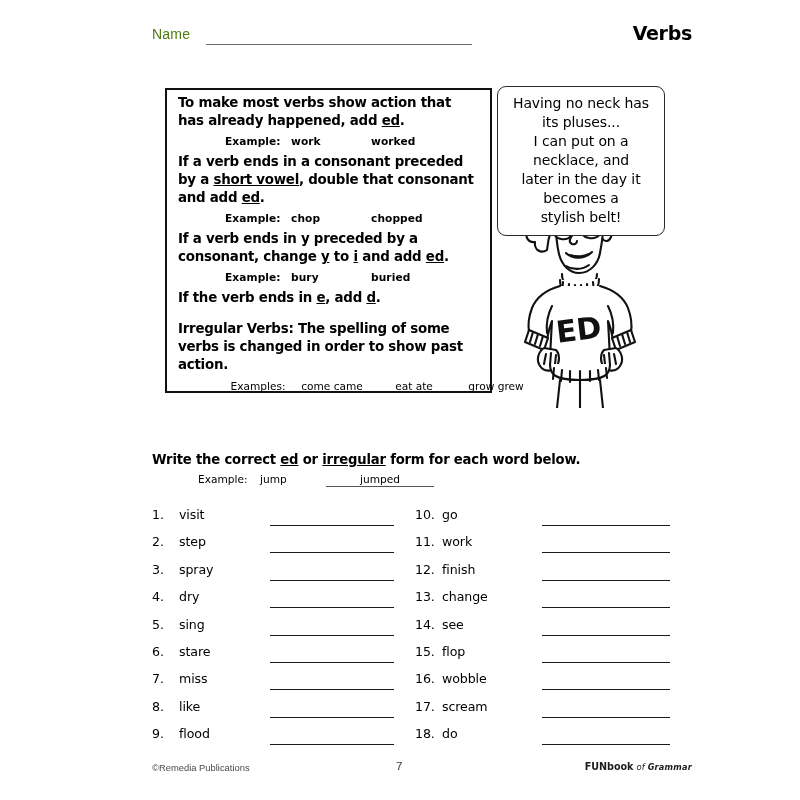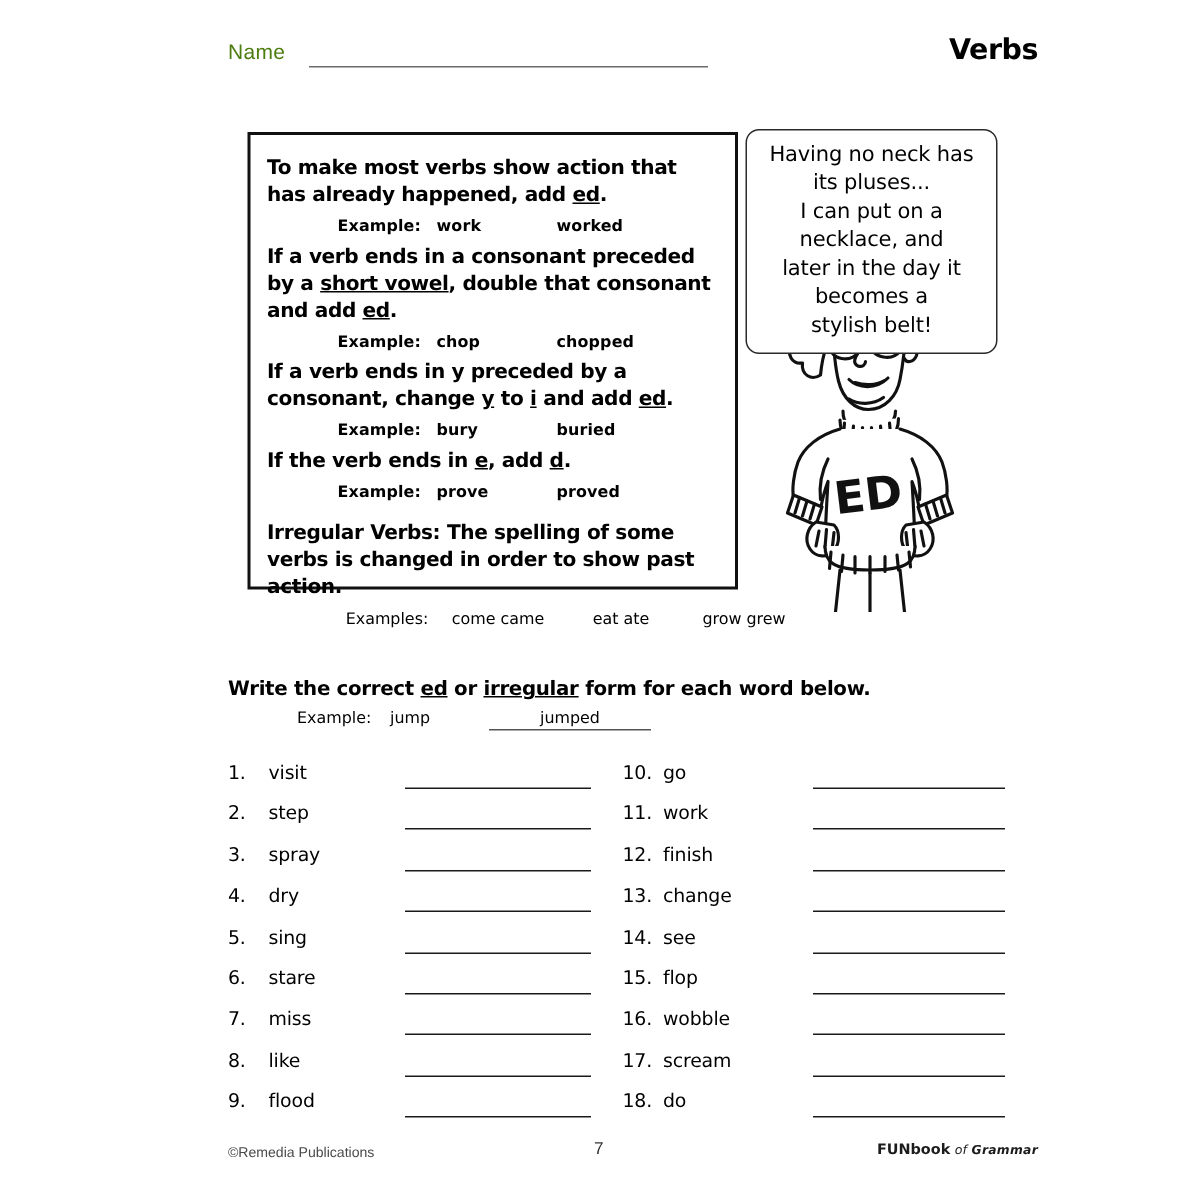--- a/index.html
+++ b/index.html
@@ -47,21 +47,21 @@
 
   
   #rules-box {
     position: absolute;
     left: 165px; top: 88px;
     width: 327px;
     height: 305px;
     border: 2.4px solid #111111;
     box-sizing: border-box;
     background: #ffffff;
-    padding: 14px 11px 0 11px;
+    padding: 4px 11px 0 11px;
   }
   .rule-text {
     font-family: "DejaVu Sans", sans-serif;
     font-size: 13.4px;
     font-weight: 700;
     line-height: 1.34;
     letter-spacing: -0.25px;
     margin: 0 0 1px 0;
   }
   .rule-text .u { text-decoration: underline; }
@@ -227,21 +227,20 @@
   <p class="rule-text">To make most verbs show action that has already happened, add <span class="u">ed</span>.</p>
   <div class="example-row"><span class="ex-label">Example:</span><span class="ex-a">work</span><span class="ex-b">worked</span></div>
 
   <p class="rule-text">If a verb ends in a consonant preceded by a <span class="u">short vowel</span>, double that consonant and add <span class="u">ed</span>.</p>
   <div class="example-row"><span class="ex-label">Example:</span><span class="ex-a">chop</span><span class="ex-b">chopped</span></div>
 
   <p class="rule-text">If a verb ends in y preceded by a consonant, change <span class="u">y</span> to <span class="u">i</span> and add <span class="u">ed</span>.</p>
   <div class="example-row"><span class="ex-label">Example:</span><span class="ex-a">bury</span><span class="ex-b">buried</span></div>
 
   <p class="rule-text">If the verb ends in <span class="u">e</span>, add <span class="u">d</span>.</p>
-  <div class="example-row"><span class="ex-label">Example:</span><span class="ex-a">prove</span><span class="ex-b">proved</span></div>
 
   <p class="rule-text" id="irregular-heading">Irregular Verbs: The spelling of some verbs is changed in order to show past action.</p>
   <div id="irregular-examples"><span class="ex-label">Examples:</span><span class="ie">come came</span><span class="ie">eat ate</span><span class="ie">grow grew</span></div>
 </div>
 
 <div id="speech-bubble">
   <div>Having no neck has its pluses...</div>
   <div>I can put on a necklace, and</div>
   <div>later in the day it becomes a</div>
   <div>stylish belt!</div>

